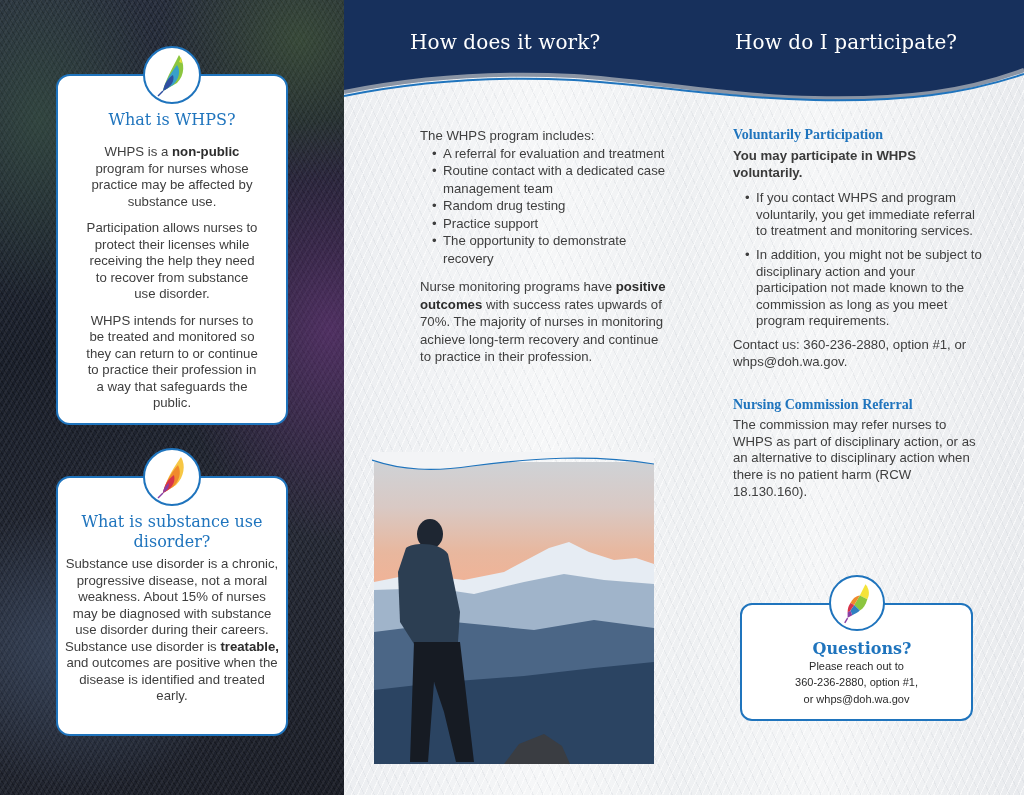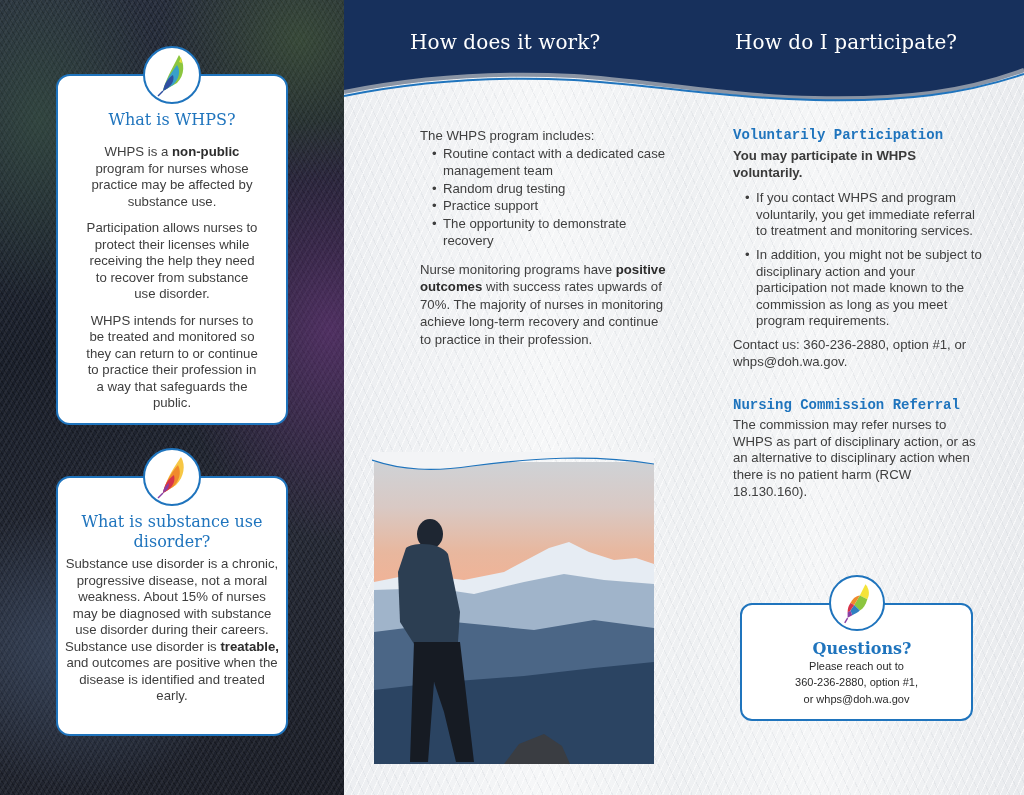--- a/index.html
+++ b/index.html
@@ -67,21 +67,21 @@
   .mid-col li::before { content: "•"; position: absolute; left: 0; top: 0; }
   .mid-para { margin-top: 11px; }
 
   .photo-wrap { position: absolute; left: 28px; top: 452px; width: 282px; height: 312px; overflow: hidden; }
   .photo {
     position: absolute; left: 2px; top: 10px; width: 280px; height: 302px;
     background: linear-gradient(180deg, #cfd2d6 0%, #d9c9c4 15%, #e8b79e 30%, #f0b397 40%, #e3a596 50%, #9fb5c8 54%, #6b88a3 62%, #3f5d7b 72%, #2d4662 84%, #223750 100%);
   }
 
   .right-col { position: absolute; left: 389px; top: 126px; width: 250px; font-size: 13.2px; line-height: 16.6px; color: #3e3e3e; }
-  .sec-title { font-family: Liberation Mono, monospace; font-weight: bold; color: #1f74bd; font-size: 14px; line-height: 18px; }
+  .sec-title { font-family: Liberation Serif, serif; font-weight: bold; color: #1f74bd; font-size: 14px; line-height: 18px; }
   .sec-lead { font-weight: bold; color: #3a3a3a; margin-top: 4px; }
   .right-col ul { list-style: none; margin-left: 12px; margin-top: 9px; }
   .right-col li { position: relative; padding-left: 11px; margin-bottom: 7px; }
   .right-col li::before { content: "•"; position: absolute; left: 0; top: 0; }
   .contact { margin-top: 2px; }
   .sec-2 { margin-top: 26px; }
   .sec-2 .sec-text { margin-top: 3px; }
 
   .qcard {
     position: absolute; left: 396px; top: 603px; width: 233px; height: 118px; background: #fff;
@@ -132,20 +132,21 @@
     <path d="M0 0 H680 V70 C620 92 560 100 470 98 C380 96 300 80 230 76 C150 72 70 78 0 92 Z" fill="#17305c"></path>
     <path d="M0 92 C70 78 150 72 230 76 C300 80 380 96 470 98 C560 100 620 92 680 70" fill="none" stroke="#8a94a4" stroke-width="4"></path>
     <path d="M0 96 C70 82 150 76 230 80 C300 84 380 98 470 100 C560 102 620 94 680 74" fill="none" stroke="#1f74bd" stroke-width="2"></path>
   </svg>
   <h1 class="header-title ht-2">How do I participate?</h1>
   <h1 class="header-title ht-1">How does it work?</h1>
 
   <div class="mid-col">
     <p>The WHPS program includes:</p>
     <ul>
+      <li>A referral for evaluation and treatment</li>
       <li>Routine contact with a dedicated case management team</li>
       <li>Random drug testing</li>
       <li>Practice support</li>
       <li>The opportunity to demonstrate recovery</li>
     </ul>
     <p class="mid-para"><span>Nurse monitoring programs have </span><b>positive outcomes</b><span> with success rates upwards of 70%. The majority of nurses in monitoring achieve long-term recovery and continue to practice in their profession.</span></p>
   </div>
 
   <div class="photo-wrap">
     <div class="photo">

